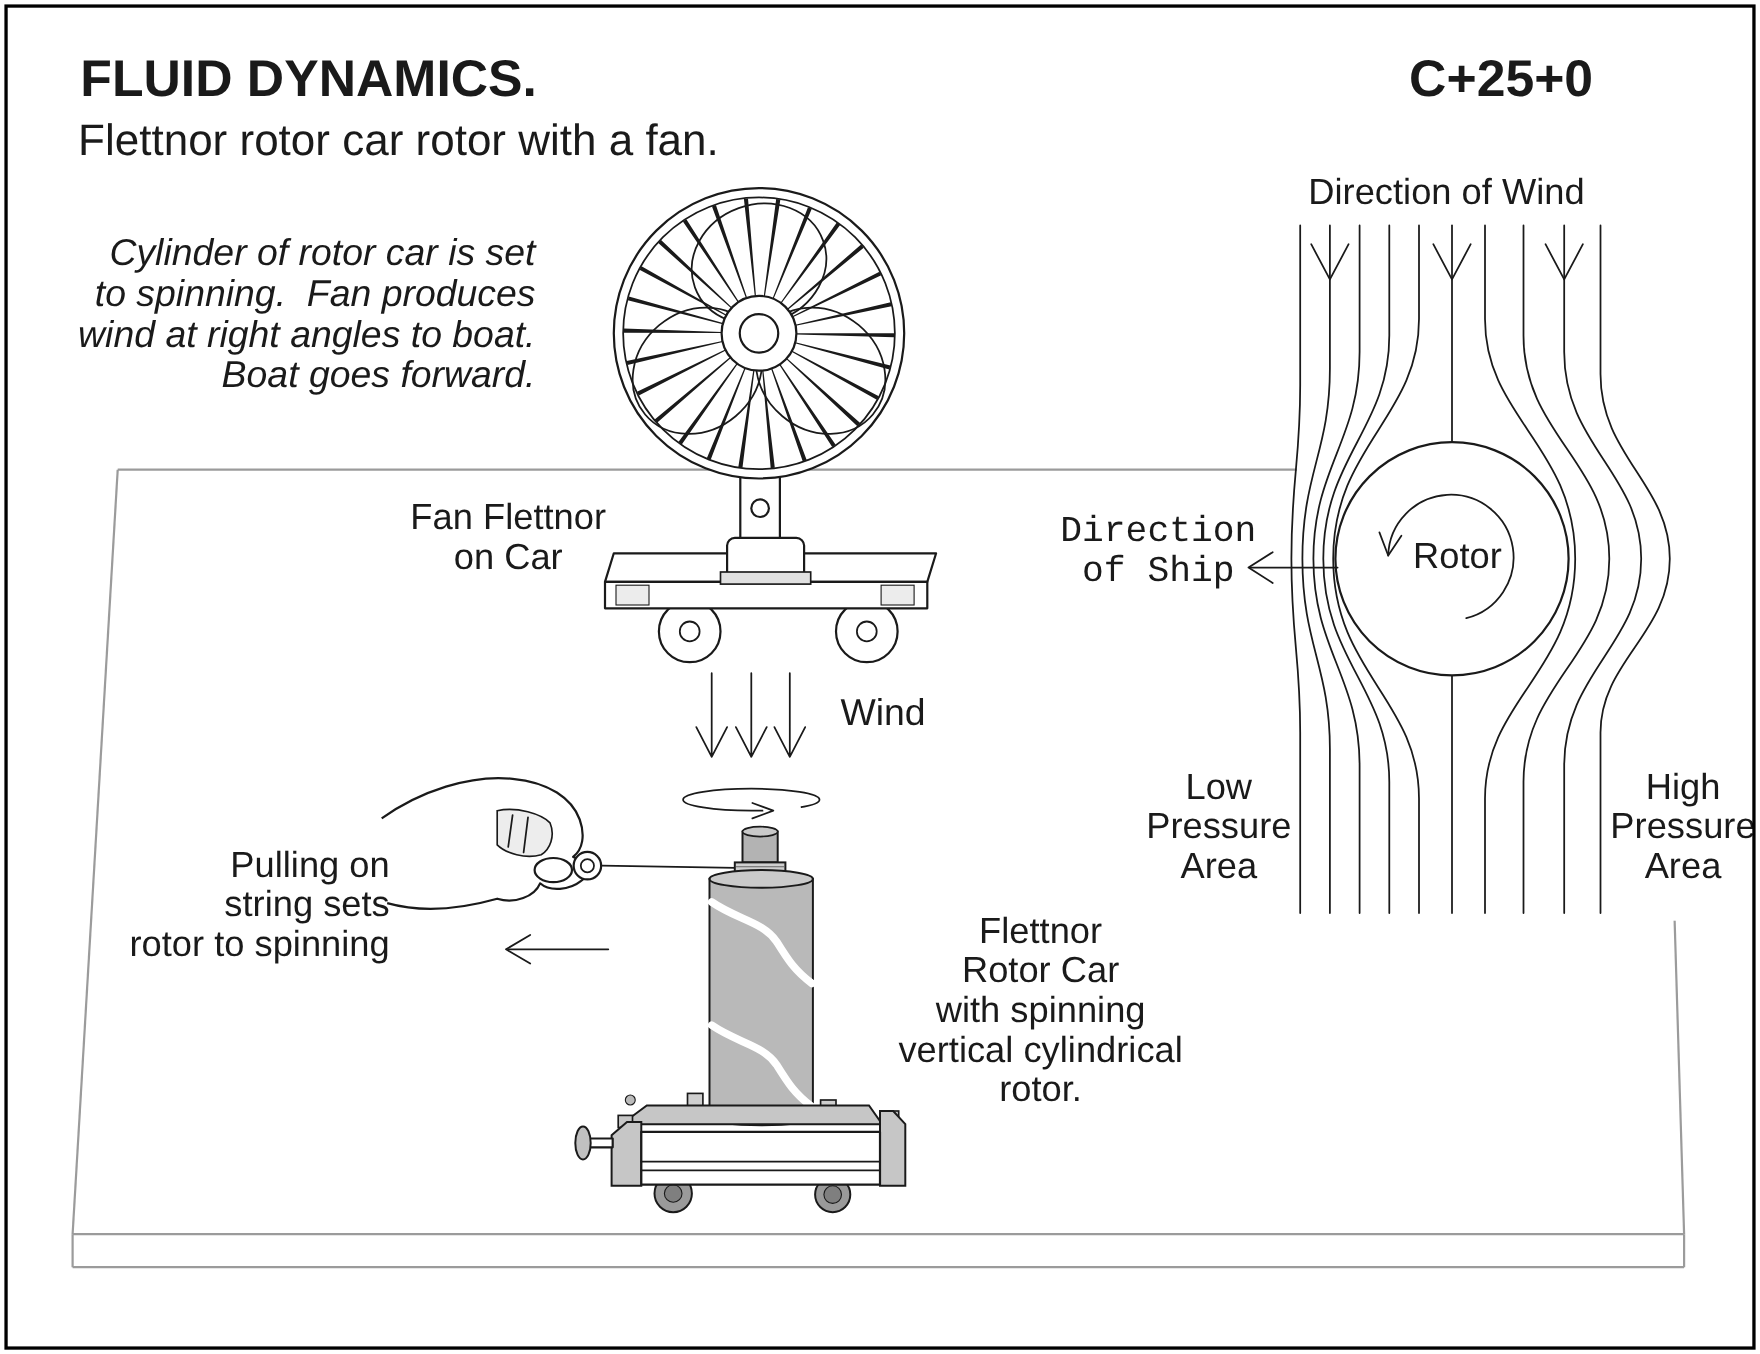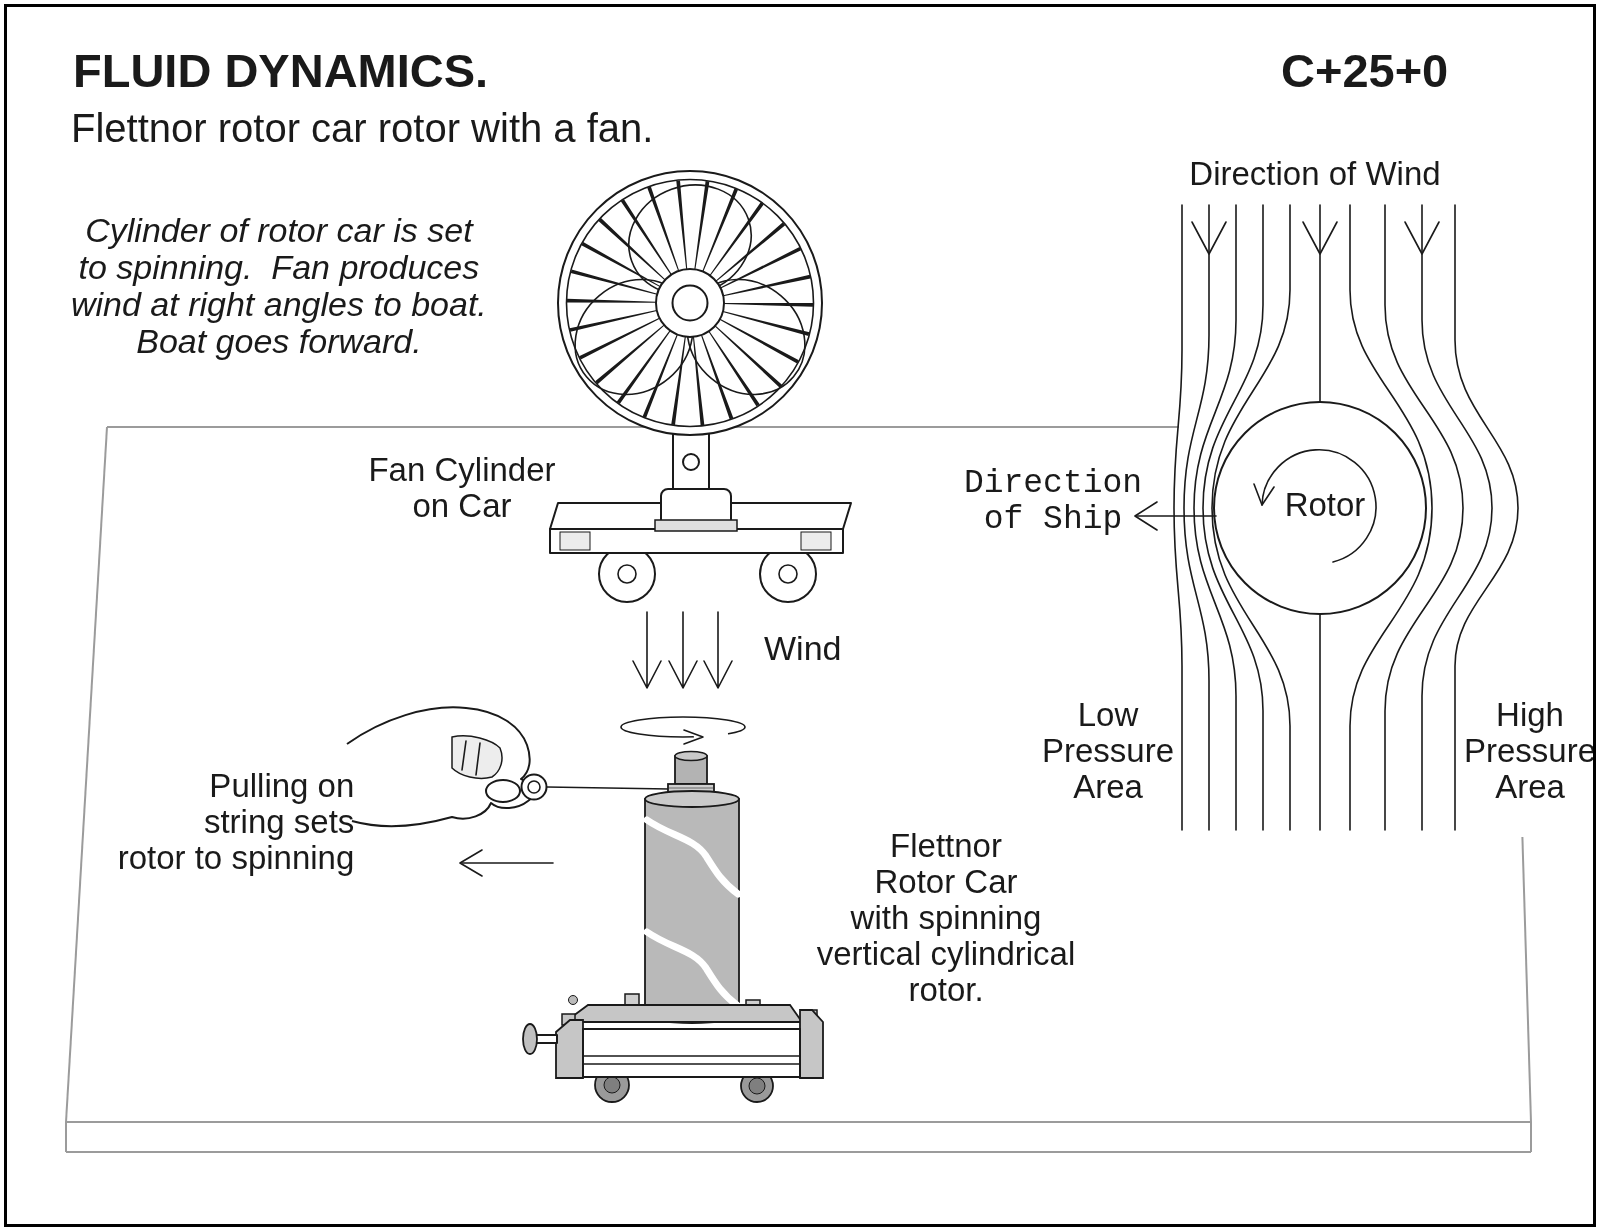--- a/index.html
+++ b/index.html
@@ -9,21 +9,21 @@
     --cart_gray:#c6c6c6;
     --wheel_gray:#9a9a9a;
   }
   html,body{margin:0;padding:0;background:#fff;}
   #page{position:relative;width:1600px;height:1231px;background:#fff;overflow:hidden;
         font-family:"Liberation Sans",sans-serif;color:var(--ink);}
   #frame{position:absolute;inset:4px;border:3px solid #000;pointer-events:none;}
   #art{position:absolute;left:0;top:0;}
   .lbl{position:absolute;font-size:33px;line-height:36px;color:var(--ink);
        white-space:pre-wrap;text-align:center;transform:translateX(-50%);}
-  .lbl.left{transform:none;text-align:center;}
+  .lbl.left{transform:none;text-align:right;}
   .title{font-size:47px;line-height:50px;font-weight:bold;}
   .sub{font-size:40px;line-height:44px;}
   .para{font-size:34px;line-height:37px;}
   .k16{stroke:var(--ink);stroke-width:1.6;fill:none;stroke-linecap:round;stroke-linejoin:round;}
   .kw{stroke:var(--ink);stroke-width:2;fill:#fff;stroke-linejoin:round;}
   .tbl{stroke:var(--table_line);stroke-width:2;fill:none;}
 </style>
 </head>
 <body>
 
@@ -170,21 +170,21 @@
   </svg>
 
   <div class="lbl left title" style="left:73px;top:46px;">FLUID DYNAMICS.</div>
   <div class="lbl left title" style="left:1281px;top:46px;">C+25+0</div>
   <div class="lbl left sub" style="left:71px;top:106px;">Flettnor rotor car rotor with a fan.</div>
   <div class="lbl left para" style="left:71px;top:212px;font-style:italic;">Cylinder of rotor car is set
 to spinning.  Fan produces
 wind at right angles to boat.
 Boat goes forward.</div>
 
-  <div class="lbl" style="left:462px;top:452px;">Fan Cylinder
+  <div class="lbl" style="left:462px;top:452px;">Fan Flettnor
 on Car</div>
   <div class="lbl left" style="left:764px;top:630px;font-size:34px;">Wind</div>
   <div class="lbl" style="left:236px;top:768px;text-align:right;">Pulling on
 string sets
 rotor to spinning</div>
   <div class="lbl" style="left:946px;top:828px;">Flettnor
 Rotor Car
 with spinning
 vertical cylindrical
 rotor.</div>

